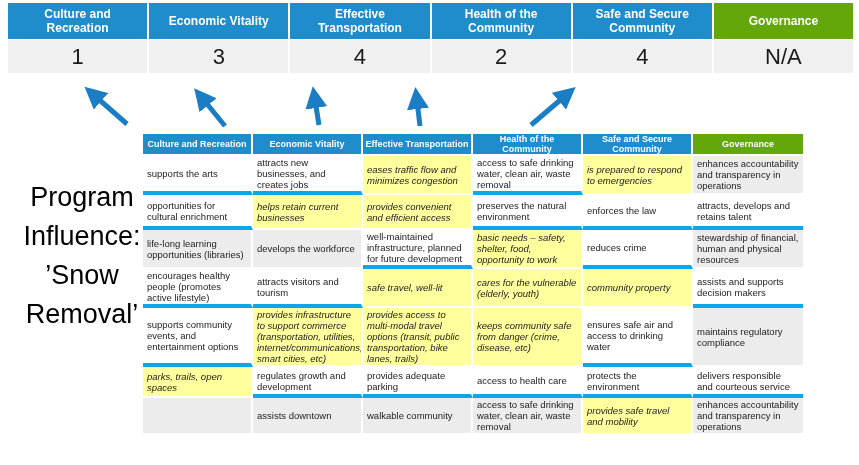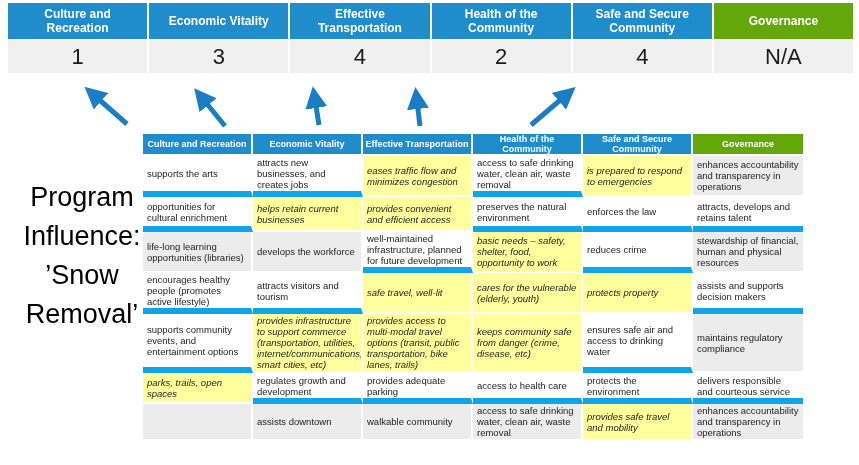--- a/index.html
+++ b/index.html
@@ -34,21 +34,21 @@
   table.matrix th {
     height:20px; color:#ffffff; font-weight:bold; font-size:9px; line-height:10px;
     text-align:center; vertical-align:middle; padding:0 2px; overflow:hidden;
     border-right:2px solid #ffffff; border-bottom:2px solid #ffffff; box-sizing:border-box;
   }
   table.matrix th:last-child, table.matrix td:last-child { border-right:none; }
   table.matrix td {
     font-size:9.5px; line-height:11px; color:#1c1c1c; text-align:left; vertical-align:middle;
     padding:1px 4px; border-right:2px solid #ffffff; box-sizing:border-box; overflow:hidden;
   }
-  td.bg-w { background:#ffffff; border-bottom:6px solid #0ea5e9; }
+  td.bg-w { background:#ffffff; border-bottom:4px solid #0ea5e9; }
   td.bg-g { background:#ececec; border-bottom:2px solid #ffffff; }
   td.bg-y { background:#ffff9e; border-bottom:2px solid #ffffff;font-style:italic; }
 </style>
 </head>
 <body>
 
 <div class="slide">
 
   <div class="summary-row" id="summary-boxes">
       <div class="summary-box" style="background: rgb(31, 140, 204);">Culture and Recreation</div>
@@ -117,21 +117,21 @@
           <td class="bg-w">well-maintained infrastructure, planned for future development</td>
           <td class="bg-y">basic needs – safety, shelter, food, opportunity to work</td>
           <td class="bg-w">reduces crime</td>
           <td class="bg-g">stewardship of financial, human and physical resources</td>
         </tr>
         <tr style="height: 35px;">
           <td class="bg-w">encourages healthy people (promotes active lifestyle)</td>
           <td class="bg-w">attracts visitors and tourism</td>
           <td class="bg-y">safe travel, well-lit</td>
           <td class="bg-y">cares for the vulnerable (elderly, youth)</td>
-          <td class="bg-y">protects property</td>
+          <td class="bg-y">community property</td>
           <td class="bg-w">assists and supports decision makers</td>
         </tr>
         <tr style="height: 59px;">
           <td class="bg-w">supports community events, and entertainment options</td>
           <td class="bg-y">provides infrastructure to support commerce (transportation, utilities, internet/communications, smart cities, etc)</td>
           <td class="bg-y">provides access to multi-modal travel options (transit, public transportation, bike lanes, trails)</td>
           <td class="bg-y">keeps community safe from danger (crime, disease, etc)</td>
           <td class="bg-w">ensures safe air and access to drinking water</td>
           <td class="bg-g">maintains regulatory compliance</td>
         </tr>

